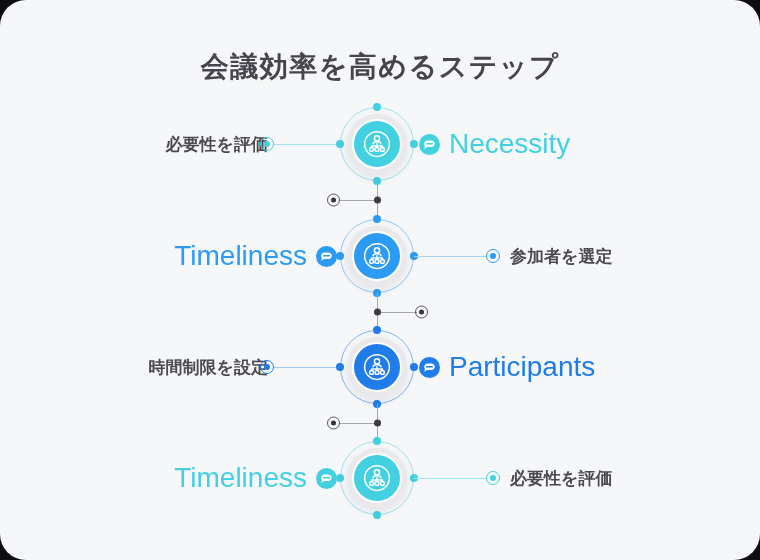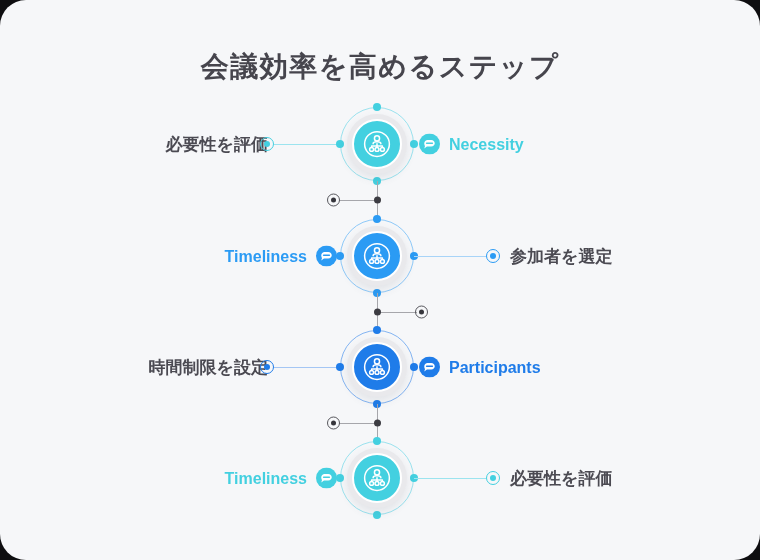--- a/index.html
+++ b/index.html
@@ -26,21 +26,21 @@
   }
   .node.odd  .jp-label{right:492px;}
   .node.even .jp-label{left:510px;}
 
   .en-group{
     position:absolute;top:50%;transform:translateY(-50%);
     display:flex;align-items:center;gap:9px;white-space:nowrap;
   }
   .node.odd  .en-group{left:419px;}
   .node.even .en-group{right:423px;}
-  .en-label{font-size:16px;font-weight:700;color:var(--c);}
+  .en-label{font-size:28px;font-weight:400;color:var(--c);}
 
   .hline{position:absolute;top:50%;height:1px;background:var(--line);}
   .node.odd  .hline{left:274px;width:66px;}
   .node.even .hline{left:414px;width:72px;}
 
   .anchor-dot{
     position:absolute;top:50%;transform:translateY(-50%);
     width:14px;height:14px;border:1px solid var(--c);border-radius:50%;
     display:flex;align-items:center;justify-content:center;box-sizing:border-box;
   }

